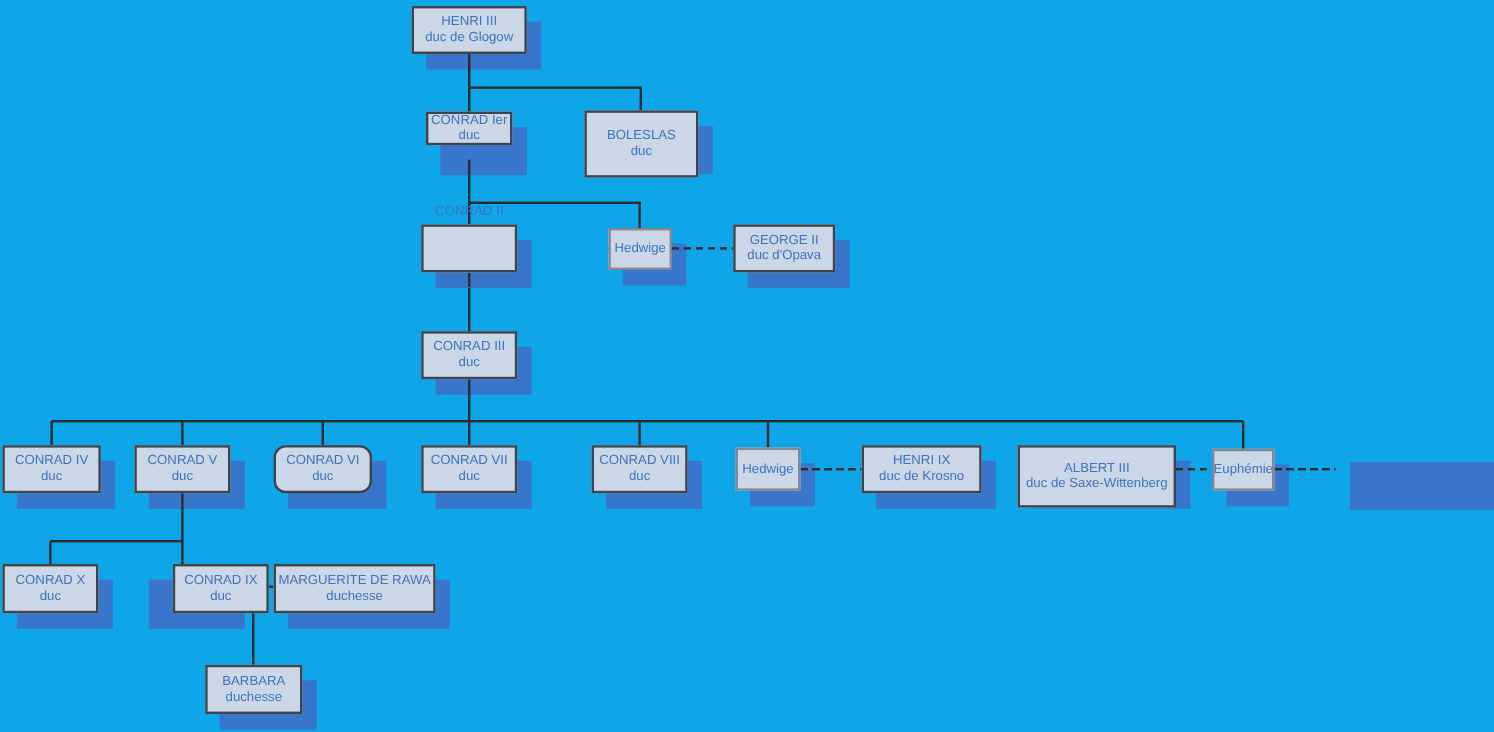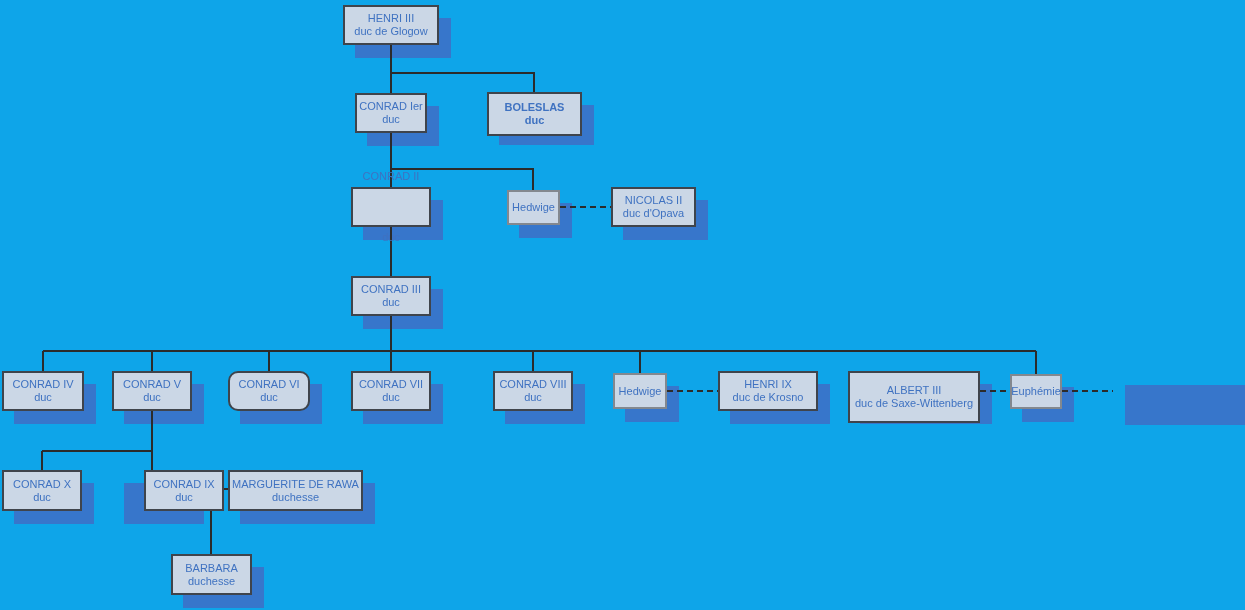--- a/index.html
+++ b/index.html
@@ -70,37 +70,37 @@
     <div class="vline" style="background: rgb(43, 43, 43); left: 210px; top: 489px; height: 65px;"></div>
     <div class="dline" style="left: 560px; top: 206px; width: 51px;"></div>
     <div class="dline" style="left: 667px; top: 390px; width: 51px;"></div>
     <div class="dline" style="left: 980px; top: 390px; width: 30px;"></div>
     <div class="dline" style="left: 1062px; top: 390px; width: 51px;"></div>
     <div class="dline" style="left: 192px; top: 488px; width: 36px;"></div>
     <div class="node" style="left: 343px; top: 5px; width: 96px; height: 40px; background: rgb(203, 215, 230); color: rgb(63, 114, 193); border-color: rgb(63, 68, 76);">
       <span>HENRI III</span>
       <span>duc de Glogow</span>
     </div>
-    <div class="node" style="left: 355px; top: 93px; width: 72px; height: 40px; background: rgb(203, 215, 230); color: rgb(63, 114, 193); border-color: rgb(63, 68, 76);">
+    <div class="node" style="left: 355px; top: 93px; width: 72px; height: 28px; background: rgb(203, 215, 230); color: rgb(63, 114, 193); border-color: rgb(63, 68, 76);">
       <span>CONRAD Ier</span>
       <span>duc</span>
     </div>
-    <div class="node" style="left: 487px; top: 92px; width: 95px; height: 44px; background: rgb(203, 215, 230); color: rgb(63, 114, 193); border-color: rgb(63, 68, 76); font-weight: bold;">
+    <div class="node" style="left: 487px; top: 92px; width: 95px; height: 56px; background: rgb(203, 215, 230); color: rgb(63, 114, 193); border-color: rgb(63, 68, 76);">
       <span>BOLESLAS</span>
       <span>duc</span>
     </div>
     <div class="node" style="left: 351px; top: 187px; width: 80px; height: 40px; background: rgb(203, 215, 230); color: rgb(63, 114, 193); border-color: rgb(63, 68, 76); gap: 48px;">
       <span>CONRAD II</span>
       <span>duc</span>
     </div>
     <div class="node spouse" style="left: 507px; top: 190px; width: 53px; height: 35px; background: rgb(203, 215, 230); color: rgb(63, 114, 193); border-color: rgb(131, 136, 143);">
       <span>Hedwige</span>
     </div>
     <div class="node" style="left: 611px; top: 187px; width: 85px; height: 40px; background: rgb(203, 215, 230); color: rgb(63, 114, 193); border-color: rgb(63, 68, 76);">
-      <span>NICOLAS II</span>
+      <span>GEORGE II</span>
       <span>duc d'Opava</span>
     </div>
     <div class="node" style="left: 351px; top: 276px; width: 80px; height: 40px; background: rgb(203, 215, 230); color: rgb(63, 114, 193); border-color: rgb(63, 68, 76);">
       <span>CONRAD III</span>
       <span>duc</span>
     </div>
     <div class="node" style="left: 2px; top: 371px; width: 82px; height: 40px; background: rgb(203, 215, 230); color: rgb(63, 114, 193); border-color: rgb(63, 68, 76);">
       <span>CONRAD IV</span>
       <span>duc</span>
     </div>

